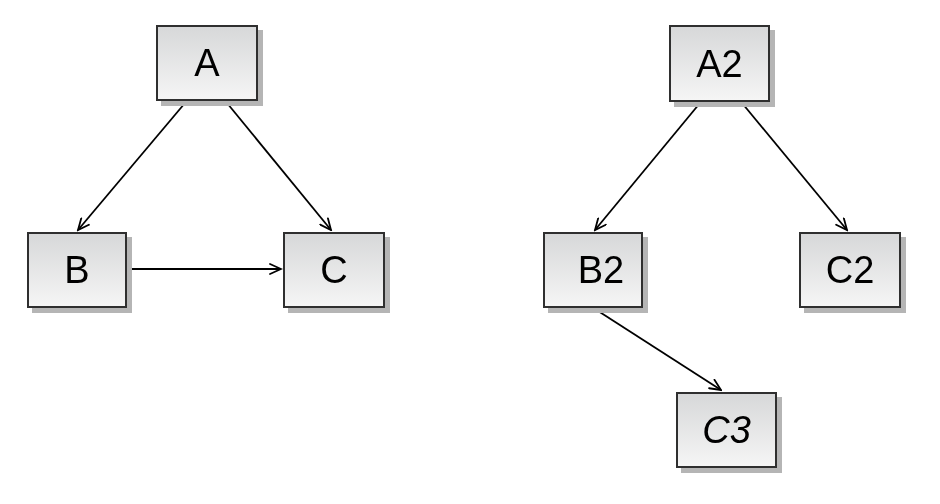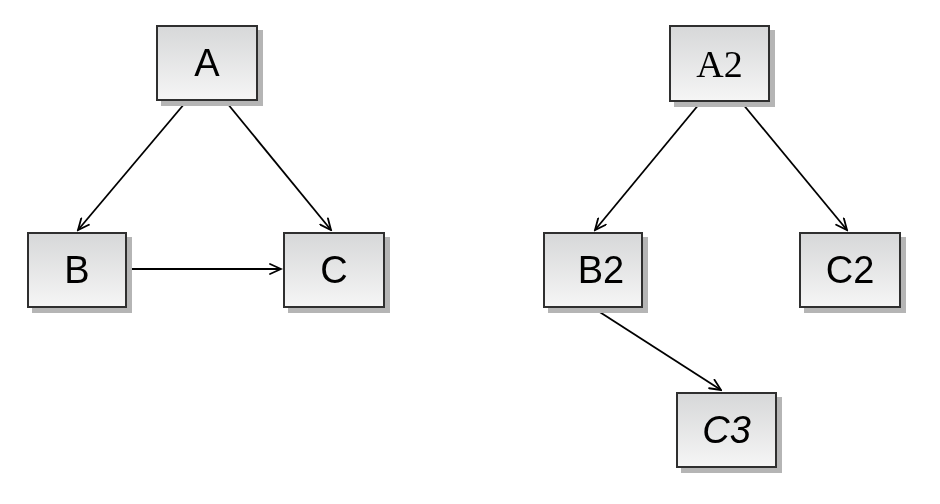--- a/index.html
+++ b/index.html
@@ -61,21 +61,21 @@
 
 <div class="node" style="left: 156px; top: 25px; width: 102px; height: 76px;">
       <span>A</span>
     </div>
     <div class="node" style="left: 27px; top: 232px; width: 100px; height: 76px;">
       <span>B</span>
     </div>
     <div class="node" style="left: 283px; top: 232px; width: 102px; height: 76px;">
       <span>C</span>
     </div>
-    <div class="node" style="left: 669px; top: 25px; width: 101px; height: 77px; font-family: Liberation Serif, serif;">
+    <div class="node" style="left: 669px; top: 25px; width: 101px; height: 77px;">
       <span>A2</span>
     </div>
     <div class="node" style="left: 543px; top: 232px; width: 100px; height: 76px; padding-left: 16px;">
       <span>B2</span>
     </div>
     <div class="node" style="left: 799px; top: 232px; width: 102px; height: 76px;">
       <span>C2</span>
     </div>
     <div class="node" style="left: 676px; top: 392px; width: 101px; height: 76px; font-style: italic;">
       <span>C3</span>

